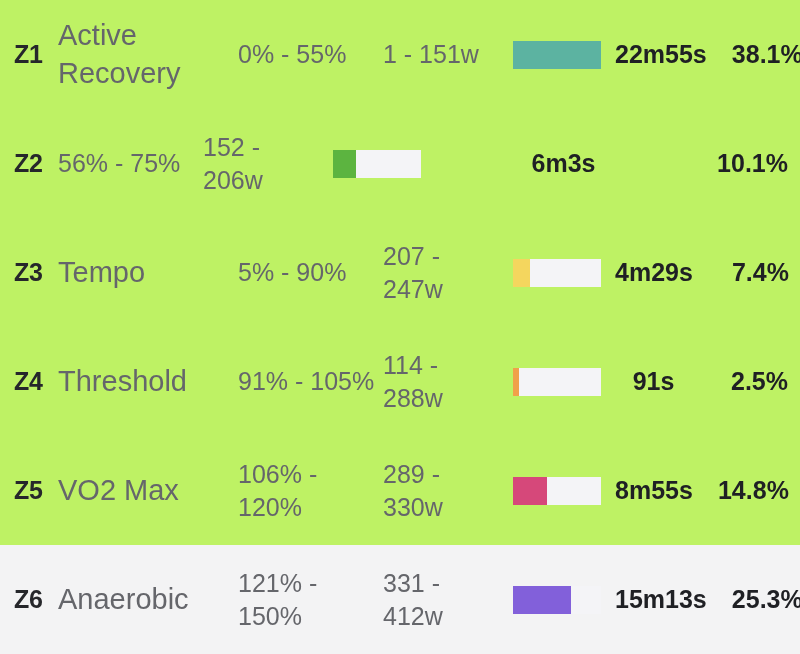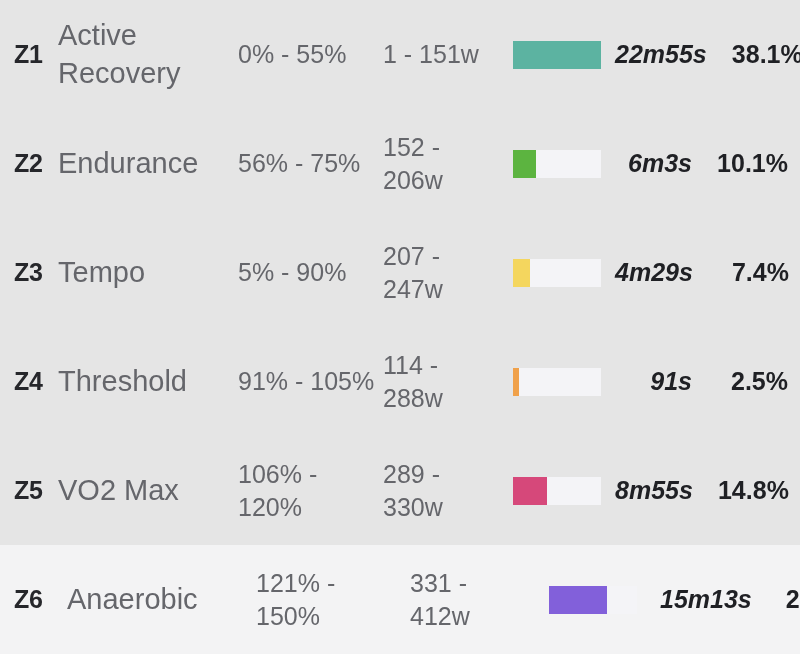--- a/index.html
+++ b/index.html
@@ -24,25 +24,24 @@
     box-sizing: border-box;
   }
 
   .zone-row {
     display: flex;
     align-items: center;
     box-sizing: border-box;
     flex: 1 1 0;
     min-height: 0;
     padding: 0 12px 0 14px;
-    background: #e5e5e5;
+    background: #bef264;
   }
   .zone-row.highlight {
     background: #f3f3f4;
-    gap: 9px;
   }
 
   
   .col-code {
     flex: 0 0 44px;
     font-size: 25px;
     font-weight: bold;
     color: #26272b;
     letter-spacing: -0.2px;
     line-height: 1.15;
@@ -97,25 +96,24 @@
     top: 0;
     bottom: 0;
     width: 0;
   }
 
   .col-time {
     flex: 1 1 auto;
     font-size: 25px;
     font-weight: bold;
     color: #1f2024;
-    text-align: right;
+    text-align: center;
     padding-left: 6px;
     box-sizing: border-box;
     white-space: nowrap;
-    font-style: italic;
   }
 
   .col-share {
     flex: 0 0 96px;
     font-size: 25px;
     font-weight: bold;
     color: #1f2024;
     text-align: right;
     white-space: nowrap;
   }
@@ -132,21 +130,20 @@
       <div class="col-bar">
         <div class="bar-track" style="background: rgb(244, 244, 247);">
           <div class="bar-fill" style="background: rgb(92, 179, 161); width: 100%;"></div>
         </div>
       </div>
       <div class="col-time">22m55s</div>
       <div class="col-share">38.1%</div>
     </div>
     <div class="zone-row">
       <div class="col-code">Z2</div>
-      <div class="col-name">Endurance</div>
       <div class="col-pct-range">56% - 75%</div>
       <div class="col-watts">152 - 206w</div>
       <div class="col-bar">
         <div class="bar-track" style="background: rgb(244, 244, 247);">
           <div class="bar-fill" style="background: rgb(92, 180, 64); width: 26.51%;"></div>
         </div>
       </div>
       <div class="col-time">6m3s</div>
       <div class="col-share">10.1%</div>
     </div>

